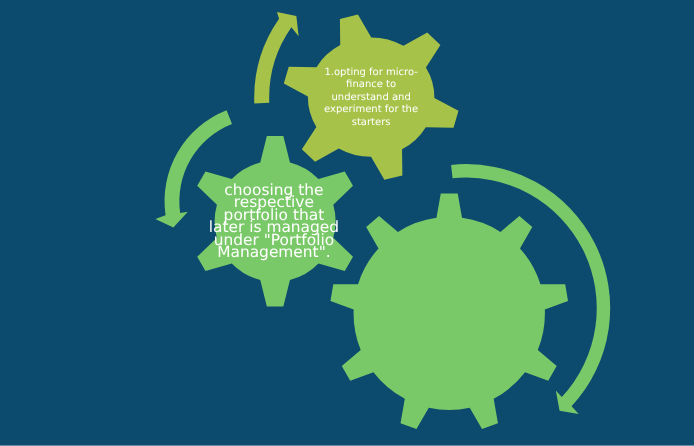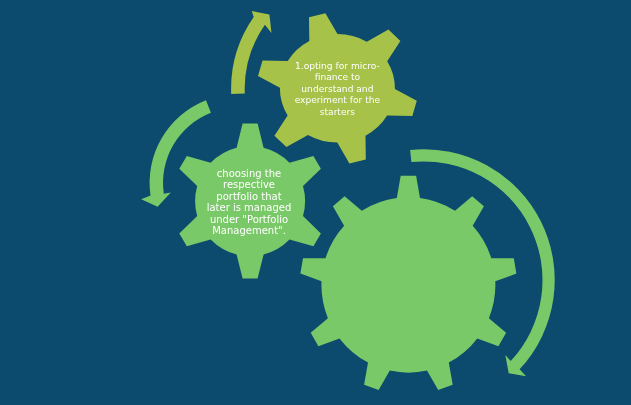--- a/index.html
+++ b/index.html
@@ -5,21 +5,21 @@
 <style>
   html,body{margin:0;padding:0;background:#ffffff;}
   body{width:631px;height:405px;overflow:hidden;
        font-family:"DejaVu Sans",sans-serif;
        -webkit-font-smoothing:antialiased;}
   #stage{position:relative;width:631px;height:405px;background:#0c4a6e;}
   #art{position:absolute;left:0;top:0;width:631px;height:405px;}
   .txt{position:absolute;color:#ffffff;text-align:center;
        font-family:"DejaVu Sans",sans-serif;white-space:pre;}
   #t1{left:237.4px;top:60.5px;width:200px;font-size:9.1px;line-height:11.57px;}
-  #t2{left:149.0px;top:167.7px;width:200px;font-size:10px;line-height:11.46px;}
+  #t2{left:149.0px;top:167.7px;width:200px;font-size:14px;line-height:11.46px;}
   #t3{left:308.0px;top:259.6px;width:200px;font-size:8.85px;line-height:11.54px;}
 </style>
 </head>
 <body>
 
 <div id="stage">
   <svg id="art" viewBox="0 0 631 405" xmlns="http://www.w3.org/2000/svg">
     <path fill="#A6C248" d="M244.8 93.5 A112.2 112.2 0 0 1 264.9 24.8 L271.5 32.9 L269.4 14.5 L251.8 11.0 L253.7 17.0 A125.8 125.8 0 0 0 231.2 94.0 Z"></path>
     <path fill="#7AC968" d="M210.9 112.7 A75.4 75.4 0 0 0 163.8 193.7 L170.8 192.5 L157.6 206.8 L141.2 199.2 L150.5 195.6 A88.8 88.8 0 0 1 206.0 100.2 Z"></path>
     <path fill="#7AC968" d="M411.4 162.1 A118.7 118.7 0 0 1 510.7 361.0 L505.3 355.0 L508.7 373.3 L526.1 376.3 L519.6 369.3 A130.9 130.9 0 0 0 410.1 149.9 Z"></path>

